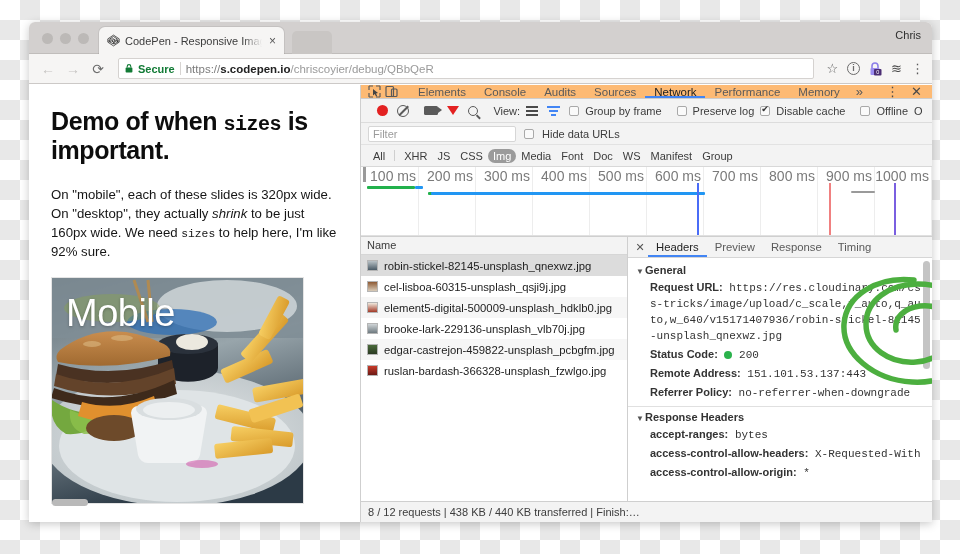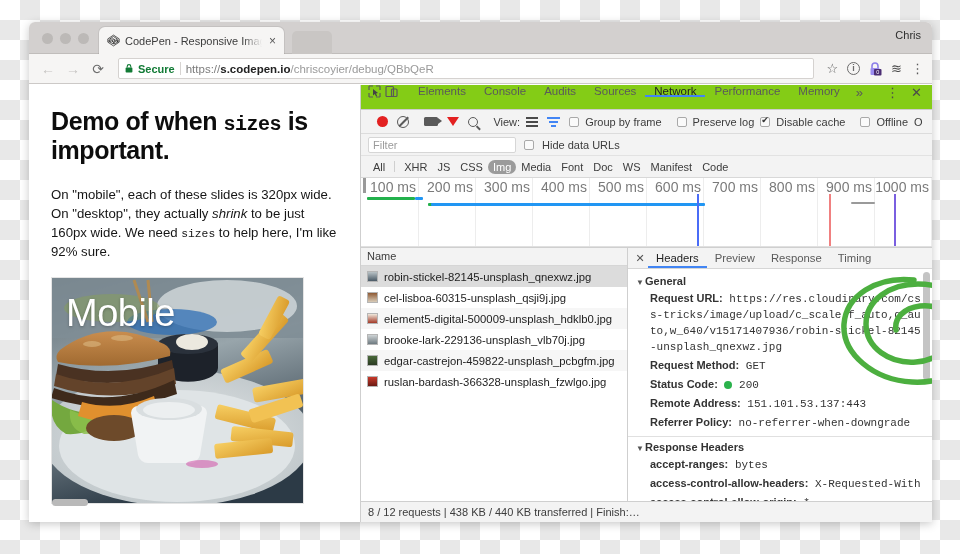--- a/index.html
+++ b/index.html
@@ -108,22 +108,22 @@
     position:absolute; left:23px; bottom:16px; width:252px; height:7px;
   }
   #page-scrollbar i{ display:block; width:36px; height:7px; border-radius:4px; background:#b9b9b9; }
 
   
   #devtools{
     flex:1; background:#f3f3f3; border-left:1px solid #cfcfcf;
     display:flex; flex-direction:column; min-width:0;
   }
   #dt-tabbar{
-    height:25px; background:#84cc16; border-bottom:1px solid #cdcdcd;
-    display:flex; align-items:flex-start; padding-left:5px; font-size:11.5px; color:#3c3c3c;
+    height:14px; background:#fdba74; border-bottom:1px solid #cdcdcd;
+    display:flex; align-items:center; padding-left:5px; font-size:11.5px; color:#3c3c3c;
   }
   .dt-iconbtn{ width:21px; display:flex; align-items:center; justify-content:center; }
   .vsep{ width:1px; background:#d0d0d0; margin:5px 4px; flex:0 0 1px; }
   .dt-tab{
     padding:0 9px; display:flex; align-items:center; white-space:nowrap; color:#5a5a5a;
   }
   .dt-tab.sel{ color:#222; box-shadow:inset 0 -2px 0 #4285f4; }
   .dt-more{ padding:0 7px; display:flex; align-items:center; color:#5a5a5a; font-size:13px;}
   .dt-right{ margin-left:auto; display:flex; align-items:center; padding-right:5px; gap:2px;}
   .dt-right span{ padding:0 5px; color:#4a4a4a; font-size:13px; }
@@ -462,21 +462,21 @@
         <div class="type-sep"></div>
         <div class="type-item">XHR</div>
         <div class="type-item">JS</div>
         <div class="type-item">CSS</div>
         <div class="type-item sel">Img</div>
         <div class="type-item">Media</div>
         <div class="type-item">Font</div>
         <div class="type-item">Doc</div>
         <div class="type-item">WS</div>
         <div class="type-item">Manifest</div>
-        <div class="type-item">Code</div>
+        <div class="type-item">Group</div>
       </div>
 
       <div id="timeline">
         <div id="tl-leftbar"></div>
         <div class="tick" style="left:57px">
             <span>100 ms</span>
           </div>
         <div class="tick" style="left:114px">
             <span>200 ms</span>
           </div>
@@ -554,21 +554,20 @@
             <div class="d-tab sel">Headers</div>
             <div class="d-tab">Preview</div>
             <div class="d-tab">Response</div>
             <div class="d-tab">Timing</div>
           </div>
 
           <div id="detail-body">
             <div class="sec-head"><span class="caret">▼</span><span>General</span></div>
 
             <div class="kv"><b>Request URL:</b> <span>https://res.cloudinary.com/css-tricks/image/upload/c_scale,f_auto,q_auto,w_640/v15171407936/robin-stickel-82145-unsplash_qnexwz.jpg</span></div>
-            <div class="kv"><b>Request Method:</b> <span>GET</span></div>
             <div class="kv"><b>Status Code:</b> <span id="status-dot"></span> <span>200</span></div>
             <div class="kv"><b>Remote Address:</b> <span>151.101.53.137:443</span></div>
             <div class="kv"><b>Referrer Policy:</b> <span>no-referrer-when-downgrade</span></div>
 
             <div class="sec-div"></div>
 
             <div class="sec-head"><span class="caret">▼</span><span>Response Headers</span></div>
             <div class="kv"><b>accept-ranges:</b> <span>bytes</span></div>
             <div class="kv"><b>access-control-allow-headers:</b> <span>X-Requested-With</span></div>
             <div class="kv"><b>access-control-allow-origin:</b> <span>*</span></div>

